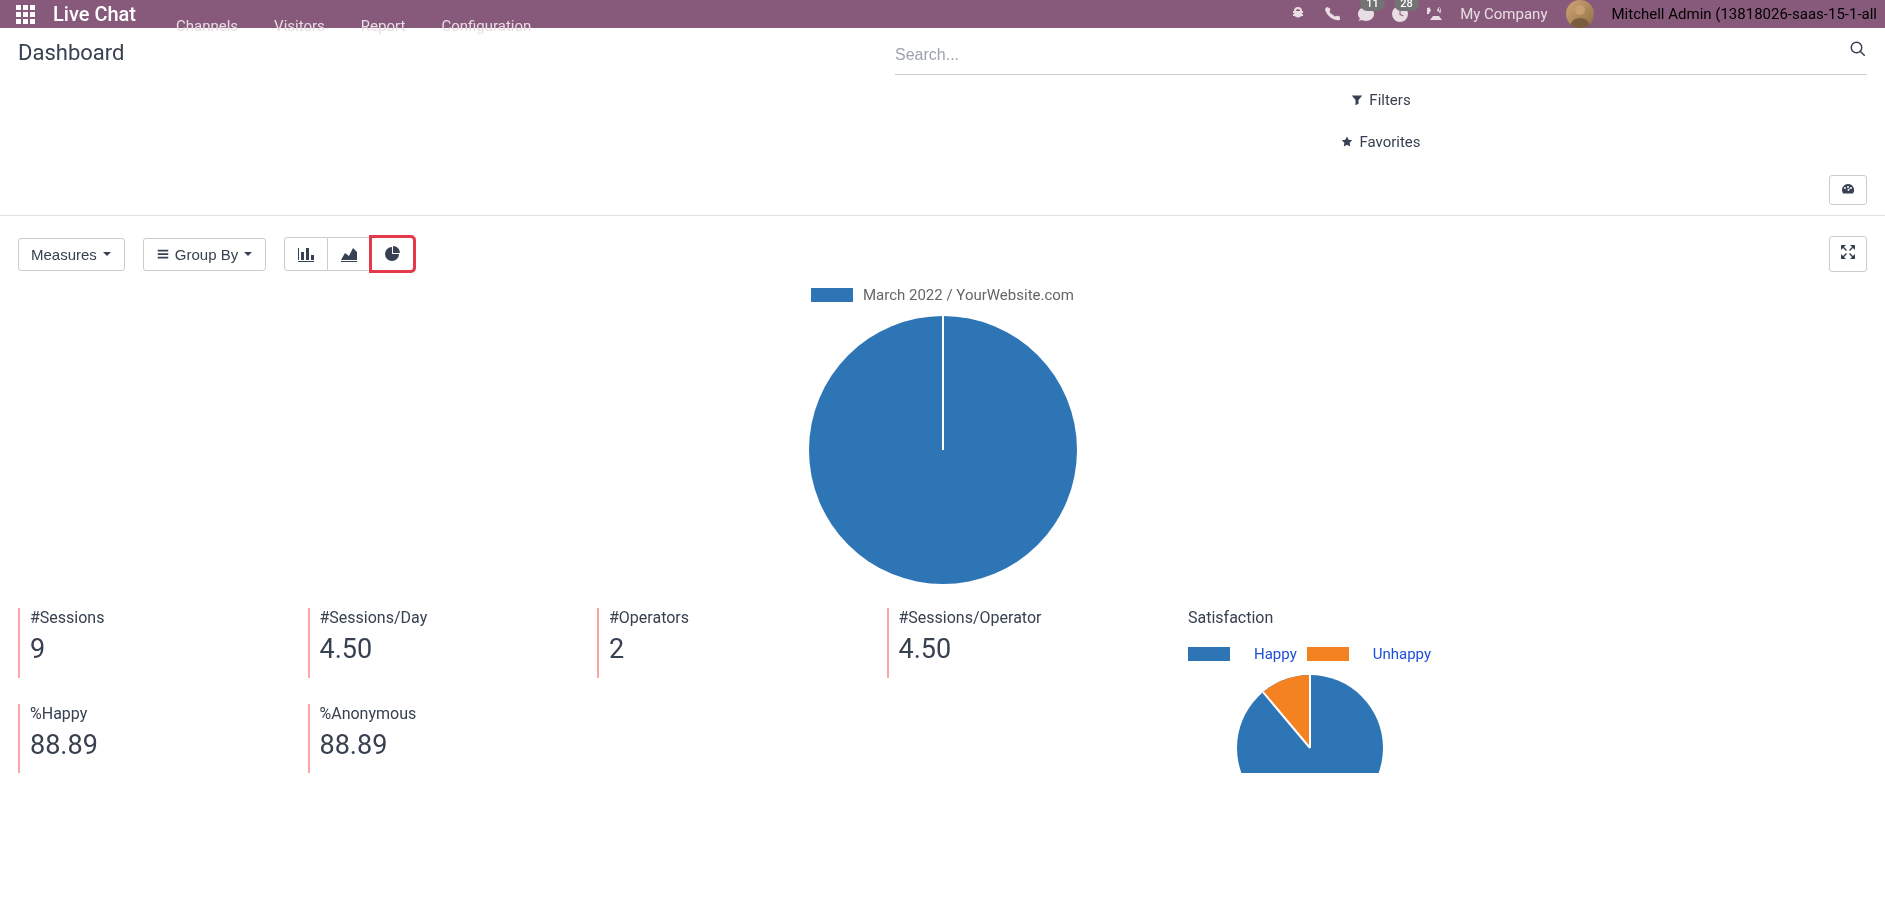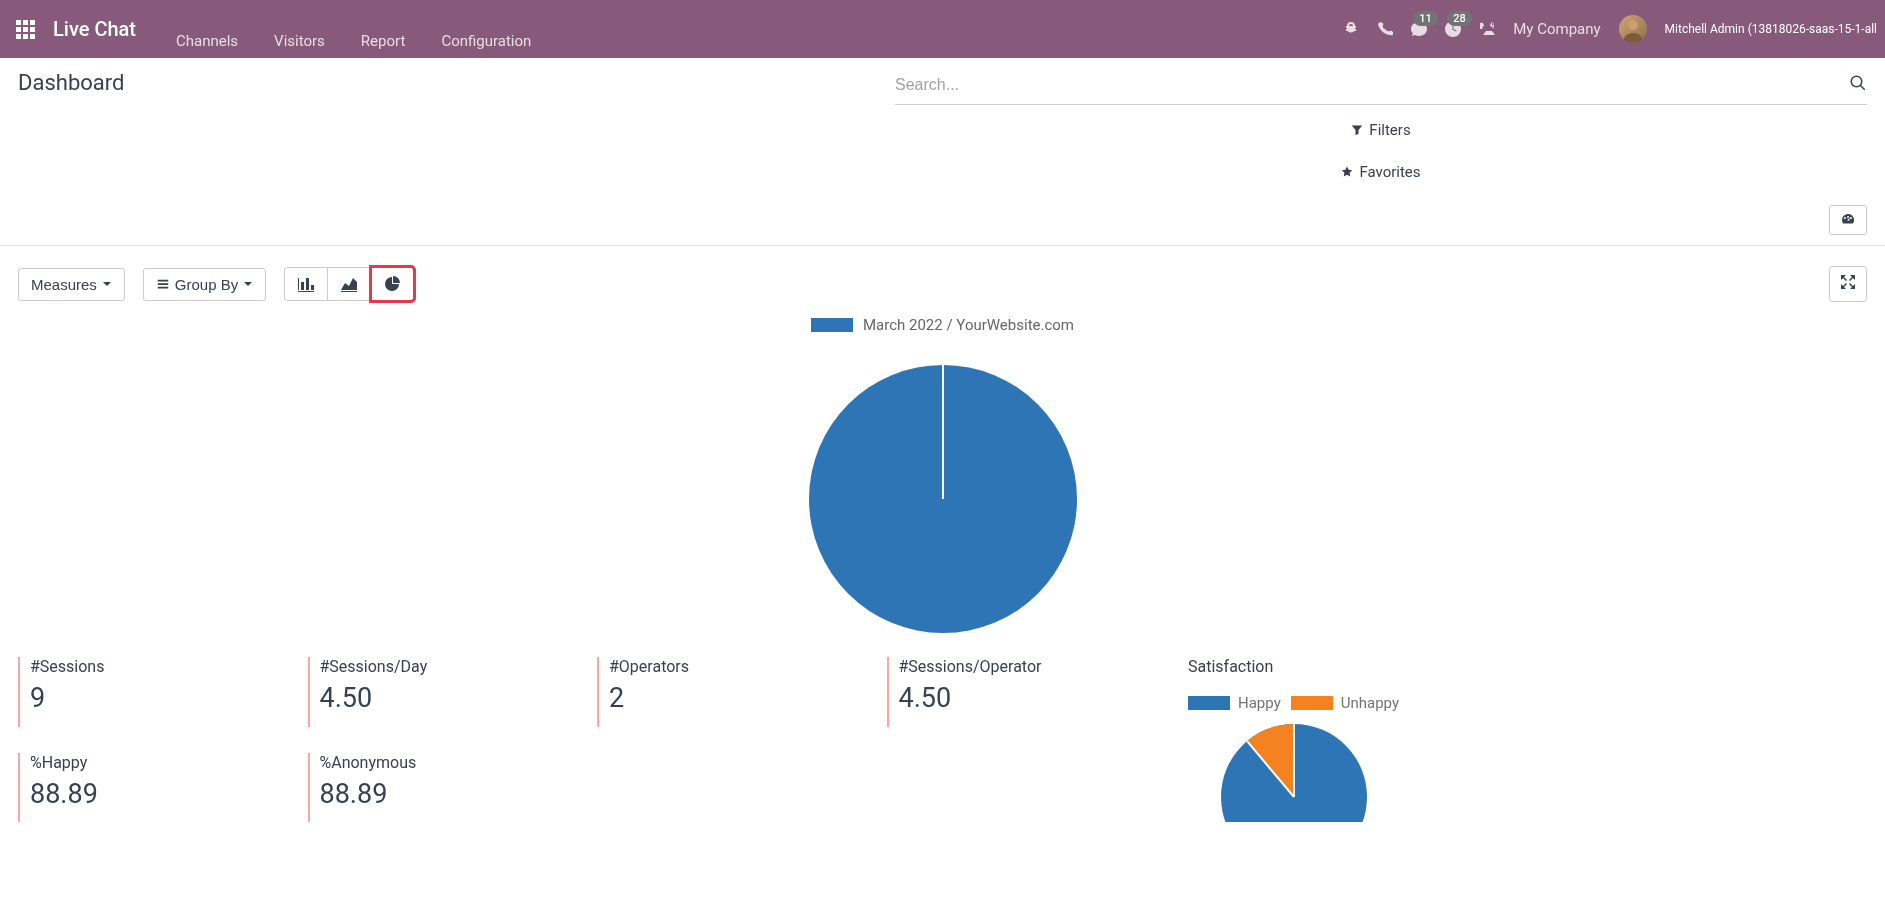--- a/index.html
+++ b/index.html
@@ -1,38 +1,38 @@
 <!DOCTYPE html>
 <html><head>
 <meta charset="utf-8">
 <style>
   * { box-sizing: border-box; margin: 0; padding: 0; }
   body { font-family: -apple-system, BlinkMacSystemFont, "Segoe UI", Roboto, "Helvetica Neue", Arial, sans-serif; background: #fff; color: #374151; width: 1885px; }
   
   
-  .navbar { background: #875A7B; height: 58px; display: flex; align-items: center; padding: 0 8px; color: #fff; }
+  .navbar { background: #875A7B; height: 28px; display: flex; align-items: center; padding: 0 8px; color: #fff; }
   .apps-icon { display: grid; grid-template-columns: repeat(3, 5px); grid-template-rows: repeat(3, 5px); gap: 2px; padding: 8px; cursor: pointer; }
   .apps-icon span { background: #fff; width: 5px; height: 5px; }
   .brand { font-size: 20px; font-weight: 500; margin-left: 10px; margin-right: 40px; }
   .nav-menu { display: flex; gap: 36px; }
   .nav-item { color: #E8DDE3; font-size: 15px; cursor: pointer; margin-top: 24px; }
   .navbar-right { margin-left: auto; display: flex; align-items: center; gap: 18px; }
   .nav-icon { color: #E8DDE3; cursor: pointer; position: relative; display: flex; align-items: center; }
   .nav-icon svg { width: 16px; height: 16px; fill: currentColor; }
   .badge { position: absolute; top: -10px; left: 2px; background: #737373; color: #fff; font-size: 11px; padding: 1px 6px; border-radius: 10px; font-weight: 500; }
   .company-name { color: #E8DDE3; font-size: 15px; cursor: pointer; }
   .avatar { width: 28px; height: 28px; border-radius: 50%; background: linear-gradient(135deg, #d4a574 0%, #8b6f47 100%); overflow: hidden; display: flex; align-items: center; justify-content: center; }
   .avatar svg { width: 28px; height: 28px; }
-  .user-name { color: #ffffff; font-size: 12px; }
+  .user-name { color: #000000; font-size: 15px; }
 
   
   .control-panel { padding: 12px 18px 0 18px; display: flex; justify-content: space-between; align-items: flex-start; }
   .cp-left .title { font-size: 22px; color: #374151; font-weight: 400; }
   .cp-right { flex: 1; max-width: 972px; display: flex; flex-direction: column; gap: 16px; }
-  .search-row { display: flex; align-items: center; border-bottom: 1px solid #ccc; padding-bottom: 4px; gap: 28px; }
+  .search-row { display: flex; align-items: flex-start; border-bottom: 1px solid #ccc; padding-bottom: 4px; gap: 28px; }
   .search-input { flex: 1; border: none; outline: none; font-size: 16px; color: #374151; padding: 6px 0; }
   .search-input::placeholder { color: #9ca3af; }
   .search-icon { color: #374151; cursor: pointer; }
   .search-icon svg { width: 18px; height: 18px; stroke: currentColor; fill: none; }
   .filter-row { display: flex; align-items: center; gap: 24px; padding-bottom: 10px; flex-direction: column; }
   .filter-btn { display: flex; align-items: center; gap: 6px; font-size: 15px; color: #374151; cursor: pointer; }
   .filter-btn svg { width: 12px; height: 12px; fill: currentColor; }
   .dashboard-btn { margin-left: auto; border: 1px solid #ccc; padding: 6px 10px; border-radius: 3px; cursor: pointer; display: flex; align-items: center; }
   .dashboard-btn svg { width: 16px; height: 16px; fill: #374151; }
 
@@ -46,37 +46,37 @@
   .btn-group .icon-btn { border: 1px solid #ccc; background: #fff; padding: 8px 12px; cursor: pointer; display: flex; align-items: center; border-radius: 0; }
   .btn-group .icon-btn:first-child { border-radius: 3px 0 0 3px; }
   .btn-group .icon-btn:last-child { border-radius: 0 3px 3px 0; border-left: none; }
   .btn-group .icon-btn + .icon-btn { border-left: none; }
   .btn-group .icon-btn svg { width: 18px; height: 16px; fill: #374151; }
   .icon-btn.highlighted { outline: 3px solid #E4394A; outline-offset: -1px; position: relative; z-index: 2; }
   .expand-btn { margin-left: auto; border: 1px solid #ccc; padding: 7px 10px; cursor: pointer; border-radius: 3px; }
   .expand-btn svg { width: 16px; height: 16px; fill: #374151; }
 
   
-  .chart-area { display: flex; flex-direction: column; align-items: center; margin-top: 14px; gap: 19px; }
+  .chart-area { display: flex; flex-direction: column; align-items: center; margin-top: 14px; }
   .legend { display: flex; align-items: center; gap: 10px; margin-bottom: 10px; }
   .legend-box { width: 42px; height: 14px; background: #2E75B6; }
   .legend-label { font-size: 15px; color: #666; }
   .pie-chart { width: 272px; height: 272px; position: relative; }
   .pie-chart svg { width: 100%; height: 100%; }
 
   
   .stats { display: flex; gap: 0; margin-top: 22px; }
   .stats-left { flex: 1; display: grid; grid-template-columns: repeat(4, 1fr); column-gap: 18px; row-gap: 26px; max-width: 1140px; }
   .tile { border-left: 2px solid #fca5a5; padding-left: 10px; }
   .tile-label { font-size: 16px; color: #374151; margin-bottom: 6px; }
   .tile-value { font-size: 27px; color: #374151; font-weight: 400; }
   .satisfaction { margin-left: 30px; }
   .satisfaction-title { font-size: 16px; color: #374151; margin-bottom: 18px; }
   .sat-legend { display: flex; gap: 10px; align-items: center; justify-content: center; margin-bottom: 10px; }
-  .sat-legend-item { display: flex; align-items: center; gap: 8px; font-size: 15px; color: #737373; }
+  .sat-legend-item { display: flex; align-items: center; gap: 24px; font-size: 15px; color: #1d4ed8; }
   .sat-legend-box { width: 42px; height: 14px; }
   .sat-pie { width: 150px; height: 100px; margin: 0 auto; overflow: hidden; }
   .sat-pie svg { width: 150px; height: 150px; }
 
   .tile-empty { border: none; }
 </style>
 </head>
 <body>
 
 <div class="navbar">

